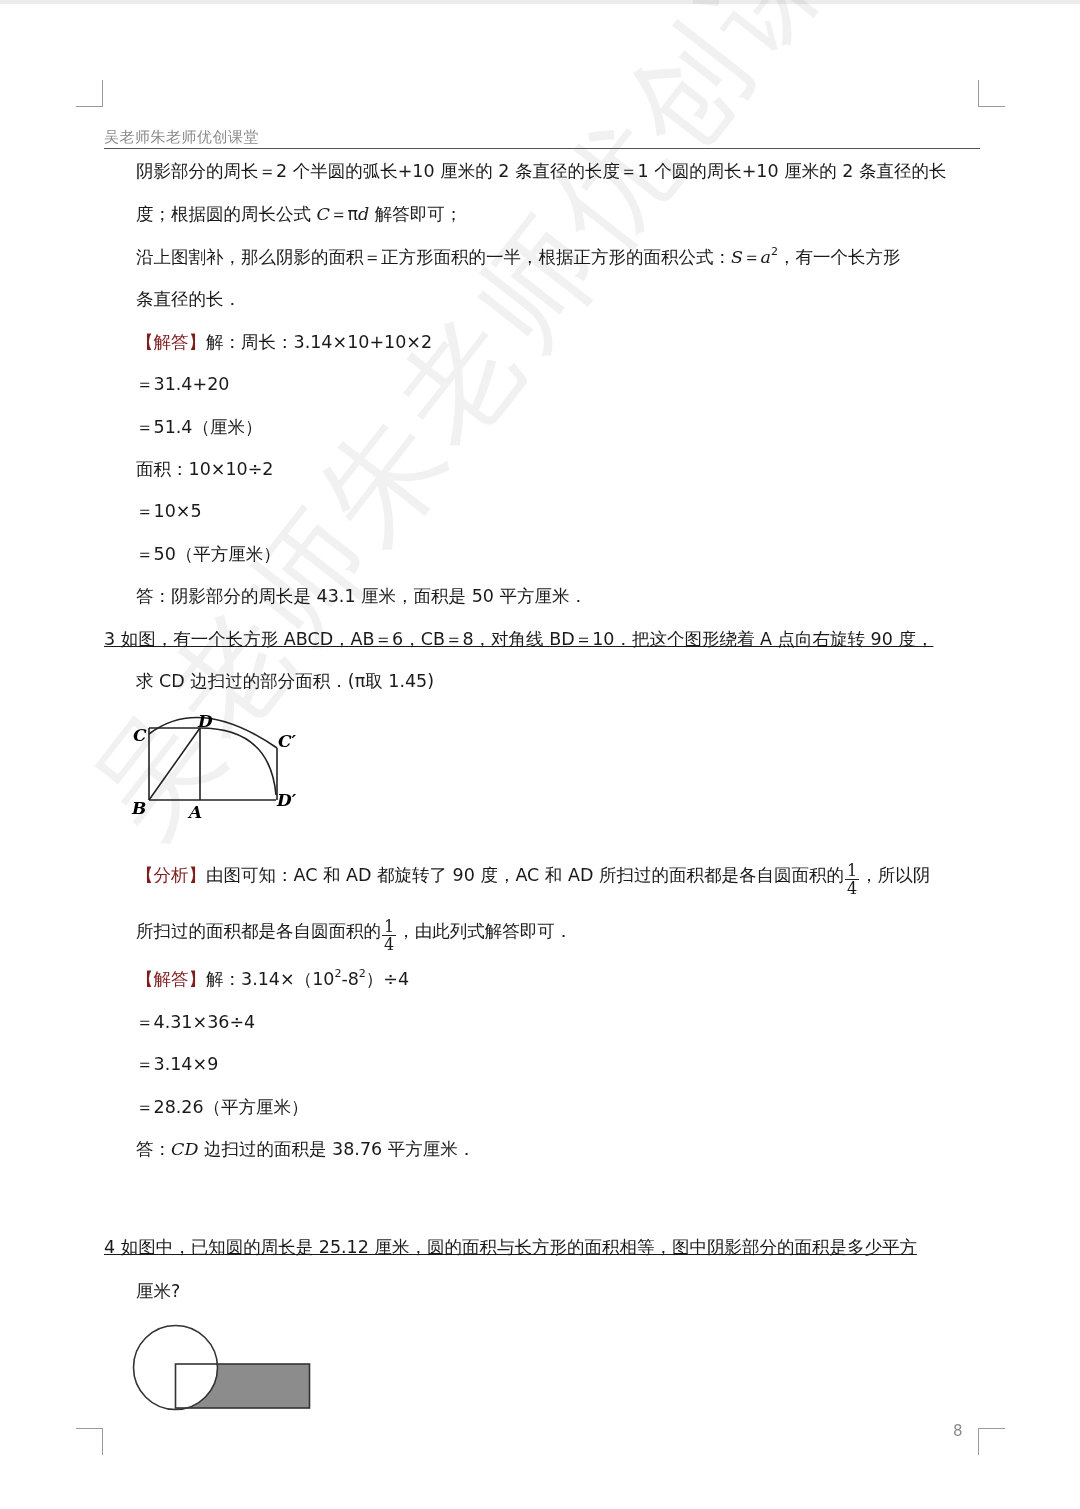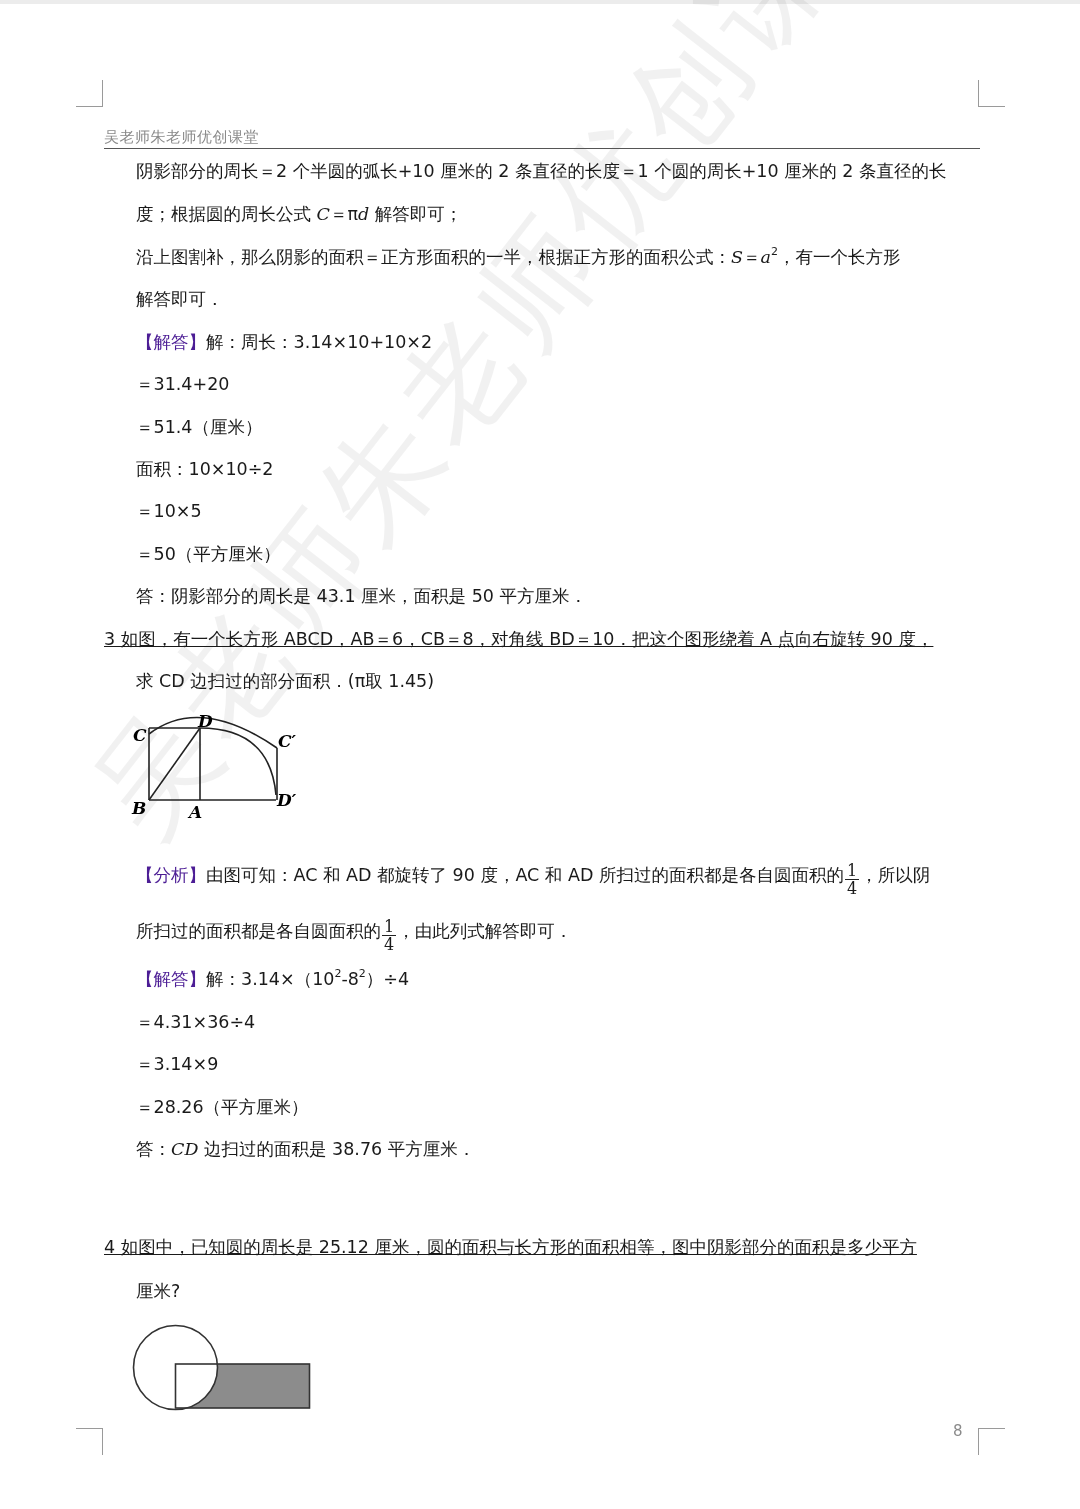--- a/index.html
+++ b/index.html
@@ -15,21 +15,21 @@
   .c-tr { left: 978px; top: 80px; border-left-width: 1.5px; border-bottom-width: 1.5px; }
   .c-bl { left: 76px; top: 1428px; border-right-width: 1.5px; border-top-width: 1.5px; }
   .c-br { left: 978px; top: 1428px; border-left-width: 1.5px; border-top-width: 1.5px; }
 
   .header-text { position: absolute; left: 104px; top: 128px; font-size: 15px; color: #8a8a8a; letter-spacing: 0.5px; }
   .header-rule { position: absolute; left: 104px; top: 148px; width: 876px; height: 1px; background: #555; }
 
   .line { position: absolute; font-size: 17.5px; white-space: nowrap; line-height: 22px; }
   .ind { left: 128px; margin-left: 8px; }
   .q { left: 104px; text-decoration: underline; }
-  .blue { color: #4c1d95; }
+  .blue { color: #7f1d1d; }
   i.m { font-style: italic; font-family: "DejaVu Serif", "Liberation Serif", serif; }
   sup { font-size: 11px; vertical-align: 8px; line-height: 0; }
   .frac { display: inline-block; vertical-align: middle; text-align: center; font-family: "DejaVu Serif", serif; font-size: 16px; line-height: 17px; margin: 0 1px; position: relative; top: 4px; }
   .frac span { display: block; }
   .frac .num { border-bottom: 1px solid #222; padding: 0 2px; }
 
   .watermark {
     position: absolute; left: 120px; top: 740px;
     font-size: 118px; color: rgba(0,0,0,0.055); white-space: nowrap;
     transform: rotate(-52deg); transform-origin: left center; letter-spacing: 6px;
@@ -48,21 +48,21 @@
 <div class="corner c-br"></div>
 
 <div class="watermark">吴老师朱老师优创课堂</div>
 
 <div class="header-text">吴老师朱老师优创课堂</div>
 <div class="header-rule"></div>
 
 <div class="line ind" style="top:160px">阴影部分的周长＝2 个半圆的弧长+10 厘米的 2 条直径的长度＝1 个圆的周长+10 厘米的 2 条直径的长</div>
 <div class="line ind" style="top:203px"><span>度；根据圆的周长公式 </span><i class="m">C</i><span>＝π</span><i class="m">d</i><span> 解答即可；</span></div>
 <div class="line ind" style="top:246px"><span>沿上图割补，那么阴影的面积＝正方形面积的一半，根据正方形的面积公式：</span><i class="m">S</i><span>＝</span><i class="m">a</i><sup>2</sup><span>，有一个长方形</span></div>
-<div class="line ind" style="top:288px">解答即可．</div>
+<div class="line ind" style="top:288px">条直径的长．</div>
 
 <div class="line ind" style="top:331px"><span class="blue">【解答】</span><span>解：周长：3.14×10+10×2</span></div>
 <div class="line ind" style="top:373px">＝31.4+20</div>
 <div class="line ind" style="top:416px">＝51.4（厘米）</div>
 <div class="line ind" style="top:458px">面积：10×10÷2</div>
 <div class="line ind" style="top:500px">＝10×5</div>
 <div class="line ind" style="top:543px">＝50（平方厘米）</div>
 <div class="line ind" style="top:585px">答：阴影部分的周长是 43.1 厘米，面积是 50 平方厘米．</div>
 
 <div class="line q" style="top:628px">3 如图，有一个长方形 ABCD，AB＝6，CB＝8，对角线 BD＝10．把这个图形绕着 A 点向右旋转 90 度，</div>

